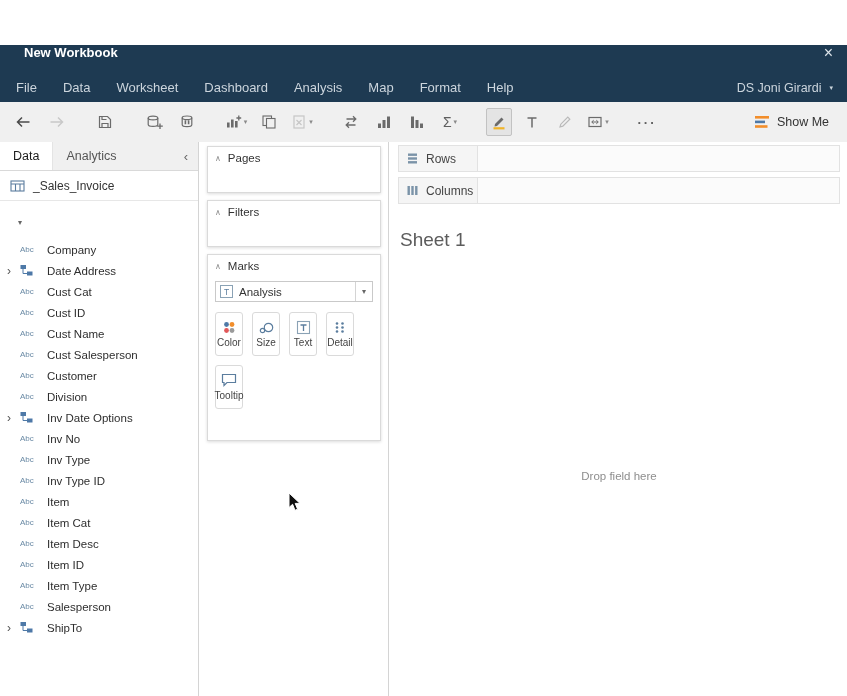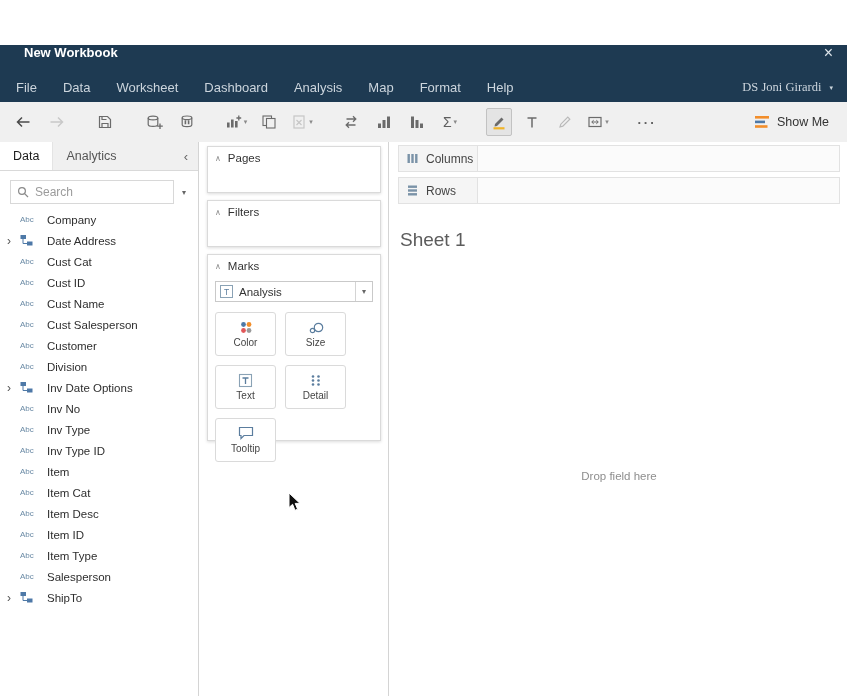--- a/index.html
+++ b/index.html
@@ -6,21 +6,21 @@
 body{font-family:"Liberation Sans",sans-serif;background:#9a9a9a;}
 .app{position:relative;width:847px;height:696px;background:#fff;overflow:hidden;color:#333;}
 svg{display:block}
 
 .titlebar{height:28px;background:#1e3a52;display:flex;align-items:flex-start;padding:0 14px 0 24px;margin-top:45px;}
 .tb-title{color:#fff;font-weight:bold;font-size:13px;}
 .tb-close{margin-left:auto;color:#dfe6ec;font-size:16px;line-height:1;cursor:default;}
 
 .menubar{height:29px;background:#1e3a52;display:flex;align-items:center;padding:0 14px 0 16px;}
 .mi{color:#ccd5dd;font-size:13px;margin-right:26px;}
-.account{margin-left:auto;color:#ccd5dd;font-size:12.5px;display:flex;align-items:center;gap:6px;font-family:Liberation Serif, serif;}
+.account{margin-left:auto;color:#ccd5dd;font-size:12.5px;display:flex;align-items:center;gap:6px;}
 .account .tcaret{color:#ccd5dd;}
 
 .toolbar{height:40px;background:#f0f0f0;display:flex;align-items:center;padding:0 10px;}
 .tbtn{height:28px;min-width:26px;display:flex;align-items:center;justify-content:center;margin-right:7px;}
 .grp{margin-left:16px;}
 .tbtn.active{background:#e4e4e4;border:1px solid #c2c2c2;border-radius:2px;}
 .tcaret{font-size:7px;color:#8a8a8a;margin-left:2px;}
 .sigma{font-size:14px;color:#5f5f5f;}
 .more-dots{font-size:13px;color:#5f5f5f;letter-spacing:2px;font-weight:bold;}
 .show-me{margin-left:auto;display:flex;align-items:center;gap:7px;padding:5px 8px;}
@@ -54,21 +54,21 @@
 .card-hd{display:flex;align-items:center;gap:7px;font-size:11.5px;color:#333;}
 .collapse-ic{color:#8a8a8a;font-size:8px;}
 .card.pages{height:47px;}
 .card.filters{height:47px;}
 .card.marks{height:187px;}
 .mark-type{margin-top:9px;height:21px;border:1px solid #c9c9c9;display:flex;align-items:center;padding:0 0 0 4px;background:#fff;}
 .mt-ic{width:13px;height:13px;border:1px solid #8aa2b5;color:#5b7d9e;font-size:8.5px;display:flex;align-items:center;justify-content:center;margin-right:6px;flex:0 0 13px;}
 .mt-val{flex:1;font-size:11.5px;color:#333;}
 .mt-dd{border-left:1px solid #d4d4d4;padding:0 6px;color:#666;font-size:8px;height:100%;display:flex;align-items:center;}
 .marks-grid{display:flex;flex-wrap:wrap;gap:9px;margin-top:10px;}
-.mark-btn{width:61px;height:44px;border:1px solid #dadada;border-radius:3px;background:#fff;display:flex;flex-direction:column;align-items:center;justify-content:center;gap:2px;}
+.mark-btn{width:28px;height:44px;border:1px solid #dadada;border-radius:3px;background:#fff;display:flex;flex-direction:column;align-items:center;justify-content:center;gap:2px;}
 .mlabel{font-size:10px;color:#444;}
 
 .sheet-area{flex:1;background:#fff;padding:3px 7px 0 9px;display:flex;flex-direction:column;}
 .shelf{display:flex;height:27px;margin-bottom:5px;flex:0 0 27px;}
 .shelf-label{width:80px;background:#f5f5f5;border:1px solid #e2e2e2;display:flex;align-items:center;gap:7px;padding:0 7px;flex:0 0 80px;}
 .shelf-name{font-size:12px;color:#454545;}
 .shelf-drop{flex:1;border:1px solid #e2e2e2;border-left:none;background:#fbfbfb;}
 .sheet-title{margin:20px 0 0 2px;font-size:19px;color:#5c5c5c;}
 .canvas{flex:1;position:relative;}
 .drop-hint{position:absolute;left:50%;top:48%;transform:translateX(-50%);font-size:11.5px;color:#8e8e8e;white-space:nowrap;}
@@ -239,30 +239,32 @@
   </div>
 
   <div class="main">
 
     <div class="data-panel">
       <div class="dtabs">
         <span class="dtab active">Data</span>
         <span class="dtab">Analytics</span>
         <span class="dtab-collapse">‹</span>
       </div>
+      <div class="source-row">
+        <span>
+            <svg width="15" height="14" viewBox="0 0 15 14">
+              <g stroke="#5b7d9e" fill="none" stroke-width="1.1">
+                <rect x="1" y="2" width="13" height="10"></rect>
+                <path d="M1 5 H14 M5.5 5 V12 M10 5 V12"></path>
+              </g>
+            </svg>
+          </span>
+        <span class="source-name">_Sales_Invoice</span>
+      </div>
       <div class="search-row">
-        <span class="search-box">
-          <span>
-              <svg width="12" height="12" viewBox="0 0 12 12">
-                <circle cx="5" cy="5" r="3.4" stroke="#8a8a8a" fill="none" stroke-width="1.2"></circle>
-                <path d="M7.6 7.6 L11 11" stroke="#8a8a8a" stroke-width="1.2"></path>
-              </svg>
-            </span>
-          <input class="search-input" placeholder="Search" style="">
-        </span>
         <span class="search-dd">▾</span>
       </div>
       <div class="fields">
 
         <div class="field-row">
             <span class="ficon">
               <span class="abc">Abc</span>
             </span>
             <span class="field-label">Company</span>
           </div>
@@ -478,42 +480,42 @@
         </div>
       </div>
     </div>
 
     <div class="sheet-area">
       <div class="shelf">
         <span class="shelf-label">
           <span>
               <svg width="13" height="13" viewBox="0 0 13 13">
                 <g fill="#7b93a8">
+                  <rect x="2" y="1.5" width="9" height="2.4"></rect>
+                  <rect x="2" y="5.3" width="9" height="2.4"></rect>
+                  <rect x="2" y="9.1" width="9" height="2.4"></rect>
+                </g>
+              </svg>
+            </span>
+          <span class="shelf-name">Rows</span>
+        </span>
+        <span class="shelf-drop"></span>
+      </div>
+      <div class="shelf">
+        <span class="shelf-label">
+          <span>
+              <svg width="13" height="13" viewBox="0 0 13 13">
+                <g fill="#7b93a8">
                   <rect x="1.5" y="2" width="2.4" height="9"></rect>
                   <rect x="5.3" y="2" width="2.4" height="9"></rect>
                   <rect x="9.1" y="2" width="2.4" height="9"></rect>
                 </g>
               </svg>
             </span>
           <span class="shelf-name">Columns</span>
-        </span>
-        <span class="shelf-drop"></span>
-      </div>
-      <div class="shelf">
-        <span class="shelf-label">
-          <span>
-              <svg width="13" height="13" viewBox="0 0 13 13">
-                <g fill="#7b93a8">
-                  <rect x="2" y="1.5" width="9" height="2.4"></rect>
-                  <rect x="2" y="5.3" width="9" height="2.4"></rect>
-                  <rect x="2" y="9.1" width="9" height="2.4"></rect>
-                </g>
-              </svg>
-            </span>
-          <span class="shelf-name">Rows</span>
         </span>
         <span class="shelf-drop"></span>
       </div>
       <div class="sheet-title">Sheet 1</div>
       <div class="canvas">
         <span class="drop-hint">Drop field here</span>
       </div>
     </div>
 
   </div>

